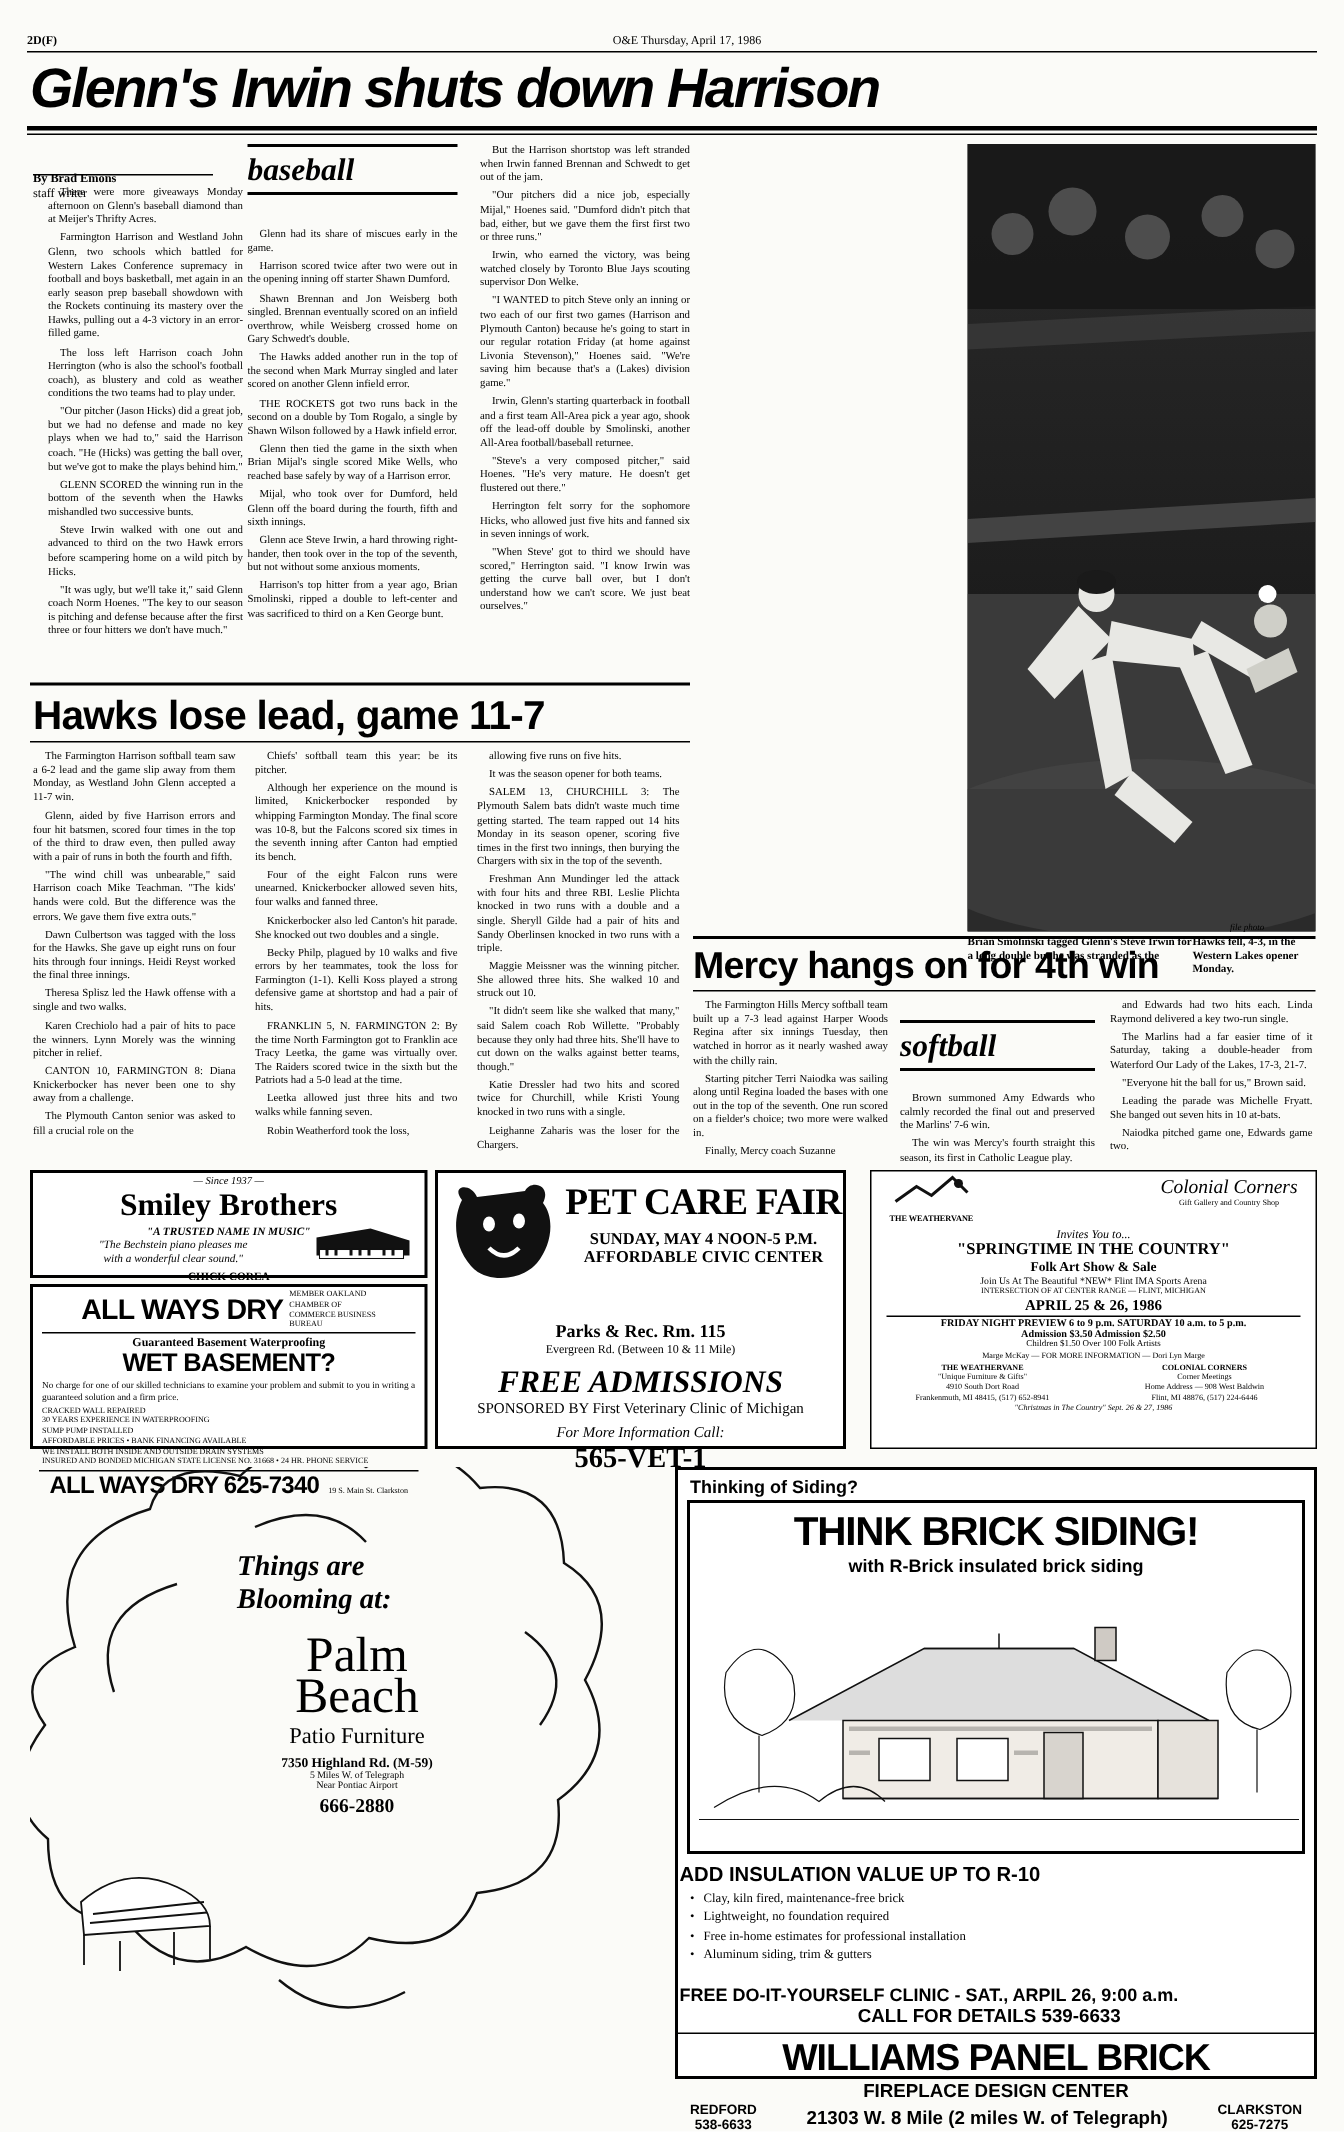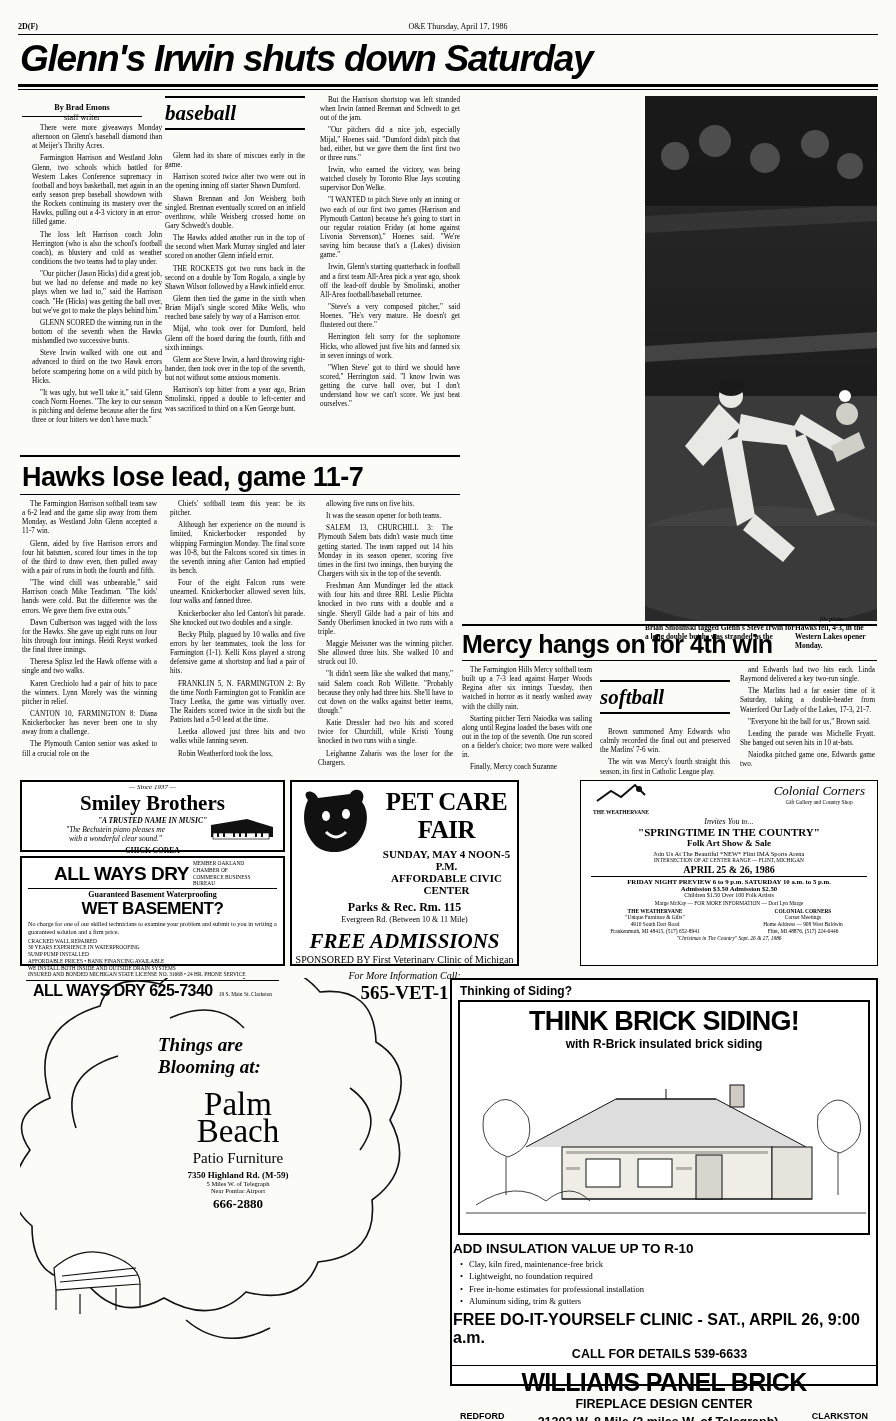--- a/index.html
+++ b/index.html
@@ -6,21 +6,21 @@
   body{width:896px;height:1421px;font-family:"Liberation Serif",serif;color:#000;position:relative;overflow:hidden;}
   .page{position:relative;width:896px;height:1421px;background:#fbfbf8;}
   
   .masthead{position:absolute;left:18px;top:22px;width:860px;display:flex;justify-content:space-between;font-size:8px;font-family:"Liberation Serif",serif;}
   .masthead .l{font-weight:bold;}
   .topline{position:absolute;left:18px;top:34px;width:860px;height:1px;background:#000;}
   .headline{position:absolute;left:20px;top:38px;width:856px;font-family:"Liberation Sans",sans-serif;font-weight:bold;font-size:37px;letter-spacing:-1.3px;font-style:italic;}
   .headrule{position:absolute;left:18px;top:84px;width:860px;height:3px;background:#000;}
   .headrule2{position:absolute;left:18px;top:89px;width:860px;height:1px;background:#000;}
 
-  .byline{position:absolute;left:22px;top:103px;width:120px;font-size:8.2px;font-weight:bold;line-height:1.25;text-align:center;}
+  .byline{position:absolute;left:22px;top:114px;width:120px;font-size:8.2px;font-weight:bold;line-height:1.25;}
   .bylinerule{position:absolute;left:22px;top:116px;width:120px;height:1px;background:#000;}
 
   .col{position:absolute;font-size:7.2px;line-height:1.27;text-align:justify;}
   .col p{margin:0 0 3px 0;text-indent:8px;}
 
   .sechead{font-family:"Liberation Serif",serif;font-style:italic;font-weight:bold;font-size:21px;}
   .secrule{height:2px;background:#000;}
 
   
   .photo{position:absolute;left:645px;top:96px;width:232px;height:525px;background:#111;overflow:hidden;}
@@ -56,21 +56,21 @@
 
 <div class="page">
 
   <div class="masthead">
     <span class="l">2D(F)</span>
     <span>O&amp;E  Thursday, April 17, 1986</span>
     <span></span>
   </div>
   <div class="topline"></div>
 
-  <div class="headline">Glenn's Irwin shuts down Saturday</div>
+  <div class="headline">Glenn's Irwin shuts down Harrison</div>
   <div class="headrule"></div>
   <div class="headrule2"></div>
 
   <div class="byline">
     <div>By Brad Emons</div>
     <div style="font-weight:normal">staff writer</div>
   </div>
   <div class="bylinerule"></div>
 
   <div class="col" id="c1" style="left:32px;top:124px;width:130px;">
@@ -267,37 +267,37 @@
       <div class="tiny">WE INSTALL BOTH INSIDE AND OUTSIDE DRAIN SYSTEMS</div>
       <div class="tiny">INSURED AND BONDED MICHIGAN STATE LICENSE NO. 31668 • 24 HR. PHONE SERVICE</div>
     </div>
     <div style="height:1px;background:#000;margin:2px 4px 1px 4px;"></div>
     <div style="display:flex;align-items:baseline;justify-content:center;gap:6px;">
       <span style="font-family:'Liberation Sans',sans-serif;font-weight:bold;font-size:16px;letter-spacing:-0.5px;">ALL WAYS DRY 625-7340</span>
       <span class="tiny">19 S. Main St. Clarkston</span>
     </div>
   </div>
 
-  <div class="adbox" style="left:290px;top:780px;width:229px;height:186px;">
+  <div class="adbox" style="left:290px;top:780px;width:274px;height:186px;">
     <div style="display:flex;align-items:flex-start;">
       <div style="width:78px;height:74px;margin:4px 2px 0 4px;">
         <svg width="78" height="74" viewBox="0 0 78 74">
           <path d="M12 14 C4 4 18 2 22 12 L54 8 C58 0 72 4 66 16 C74 26 72 44 62 56 C52 68 28 70 18 58 C6 44 6 26 12 14 Z" fill="#111"></path>
           <ellipse cx="30" cy="30" rx="4" ry="5" fill="#fff"></ellipse>
           <ellipse cx="50" cy="28" rx="4" ry="5" fill="#fff"></ellipse>
           <path d="M30 46 q10 10 20 0" stroke="#fff" stroke-width="3" fill="none"></path>
         </svg>
       </div>
       <div style="flex:1;">
         <div class="pet-title center" style="margin-top:6px;">PET CARE FAIR</div>
         <div class="center" style="font-size:11px;font-weight:bold;margin-top:4px;">SUNDAY, MAY 4 NOON-5 P.M.</div>
         <div class="center" style="font-size:11px;font-weight:bold;">AFFORDABLE CIVIC CENTER</div>
       </div>
     </div>
-    <div class="center" style="font-size:12px;font-weight:bold;margin-top:4px;">Parks &amp; Rec. Rm. 115</div>
+    <div class="center" style="font-size:12px;font-weight:bold;margin-top:20px;">Parks &amp; Rec. Rm. 115</div>
     <div class="center" style="font-size:8px;">Evergreen Rd. (Between 10 &amp; 11 Mile)</div>
     <div class="center free-adm" style="margin-top:5px;">FREE ADMISSIONS</div>
     <div class="center" style="font-size:10px;">SPONSORED BY First Veterinary Clinic of Michigan</div>
     <div class="center" style="font-size:10px;font-style:italic;margin-top:5px;">For More Information Call:</div>
     <div class="center" style="font-family:'Liberation Serif',serif;font-weight:bold;font-size:19px;margin-top:1px;">565-VET-1</div>
   </div>
 
   <div class="adbox thin" style="left:580px;top:780px;width:298px;height:186px;">
     <div style="display:flex;justify-content:space-between;align-items:flex-start;padding:2px 12px 0 12px;">
       <div style="text-align:center;">
@@ -407,21 +407,21 @@
       </div>
     </div>
     <div style="padding:6px 10px 0 1px;">
       <div style="font-family:'Liberation Sans',sans-serif;font-weight:bold;font-size:13.5px;">ADD INSULATION VALUE UP TO R-10</div>
       <ul class="tick">
         <li>Clay, kiln fired, maintenance-free brick</li>
         <li>Lightweight, no foundation required</li>
         <li>Free in-home estimates for professional installation</li>
         <li>Aluminum siding, trim &amp; gutters</li>
       </ul>
-      <div style="font-family:'Liberation Sans',sans-serif;font-weight:bold;font-size:16px;margin-top:4px;">FREE DO-IT-YOURSELF CLINIC - SAT., ARPIL 26, 9:00 a.m.</div>
+      <div style="font-family:'Liberation Sans',sans-serif;font-weight:bold;font-size:12px;margin-top:15px;">FREE DO-IT-YOURSELF CLINIC - SAT., ARPIL 26, 9:00 a.m.</div>
       <div class="center" style="font-family:'Liberation Sans',sans-serif;font-weight:bold;font-size:12.5px;">CALL FOR DETAILS 539-6633</div>
     </div>
     <div style="margin-top:4px;background:#000;height:1px;"></div>
     <div class="center wpb" style="margin-top:2px;">WILLIAMS PANEL BRICK</div>
     <div class="center" style="font-family:'Liberation Sans',sans-serif;font-weight:bold;font-size:12.5px;">FIREPLACE DESIGN CENTER</div>
     <div style="display:flex;align-items:center;justify-content:space-between;padding:0 8px;margin-top:1px;">
       <div class="center" style="font-family:'Liberation Sans',sans-serif;font-weight:bold;font-size:9px;line-height:1.1;">
         <div>REDFORD</div>
         <div>538-6633</div>
       </div>

